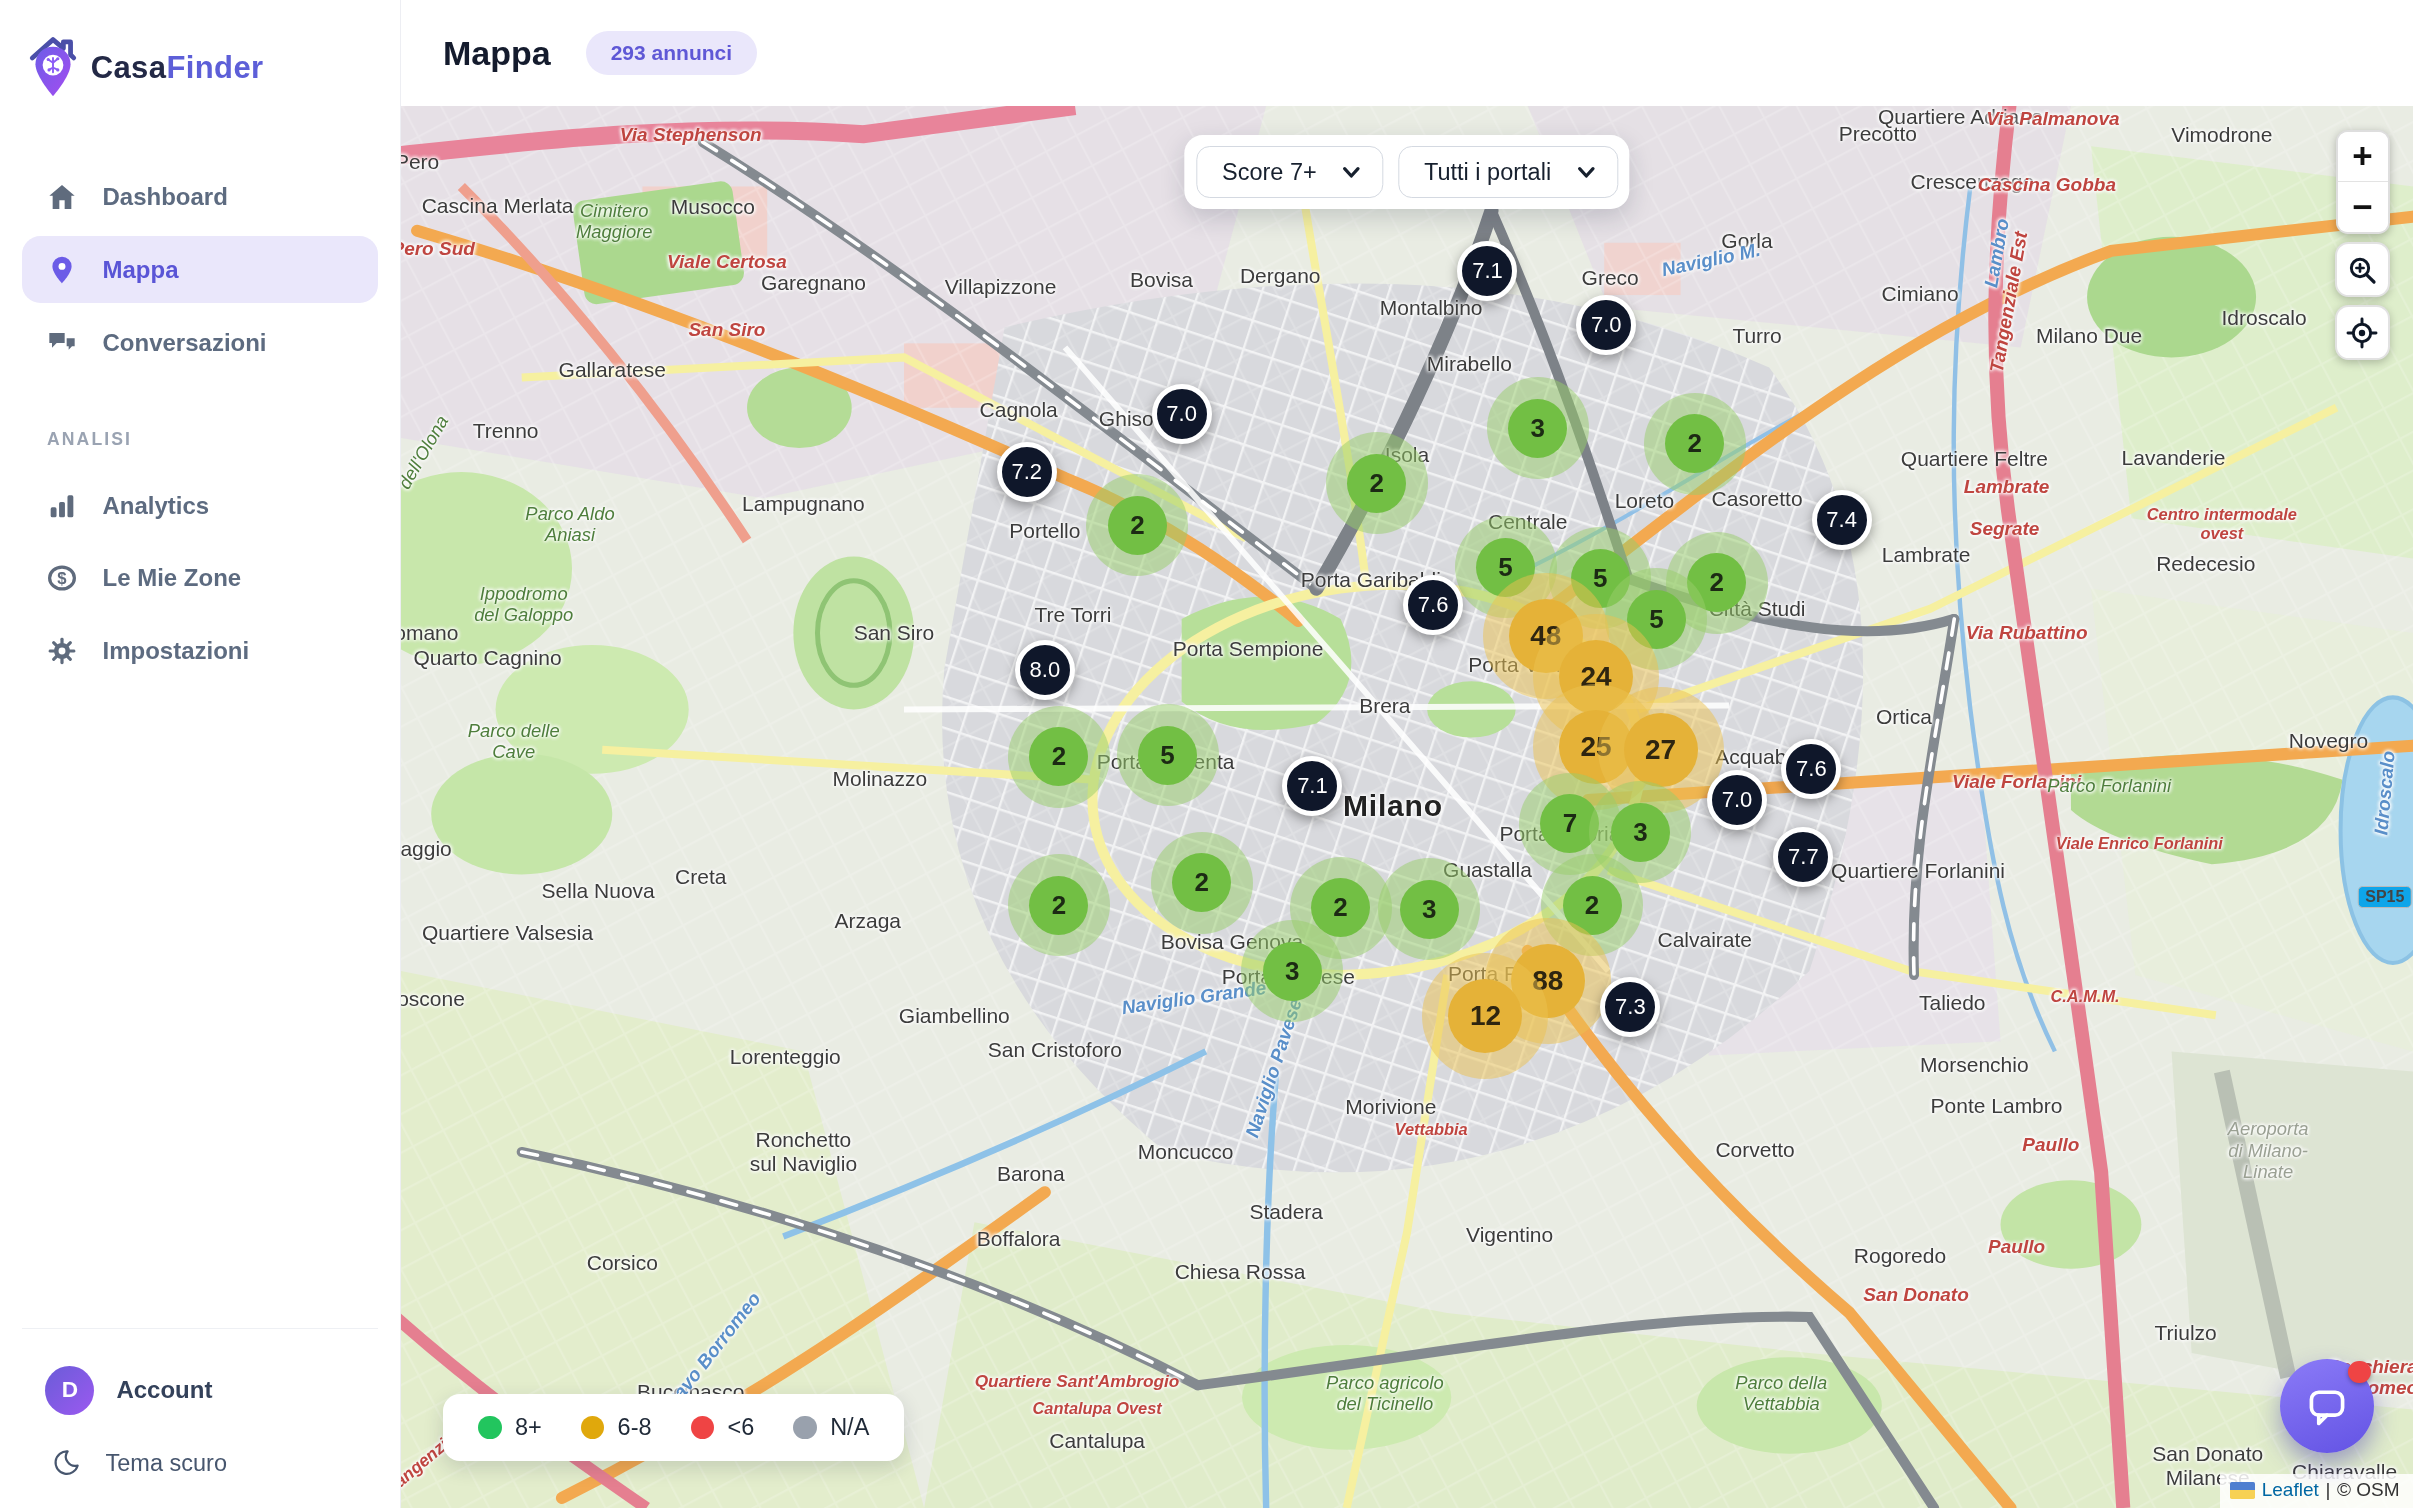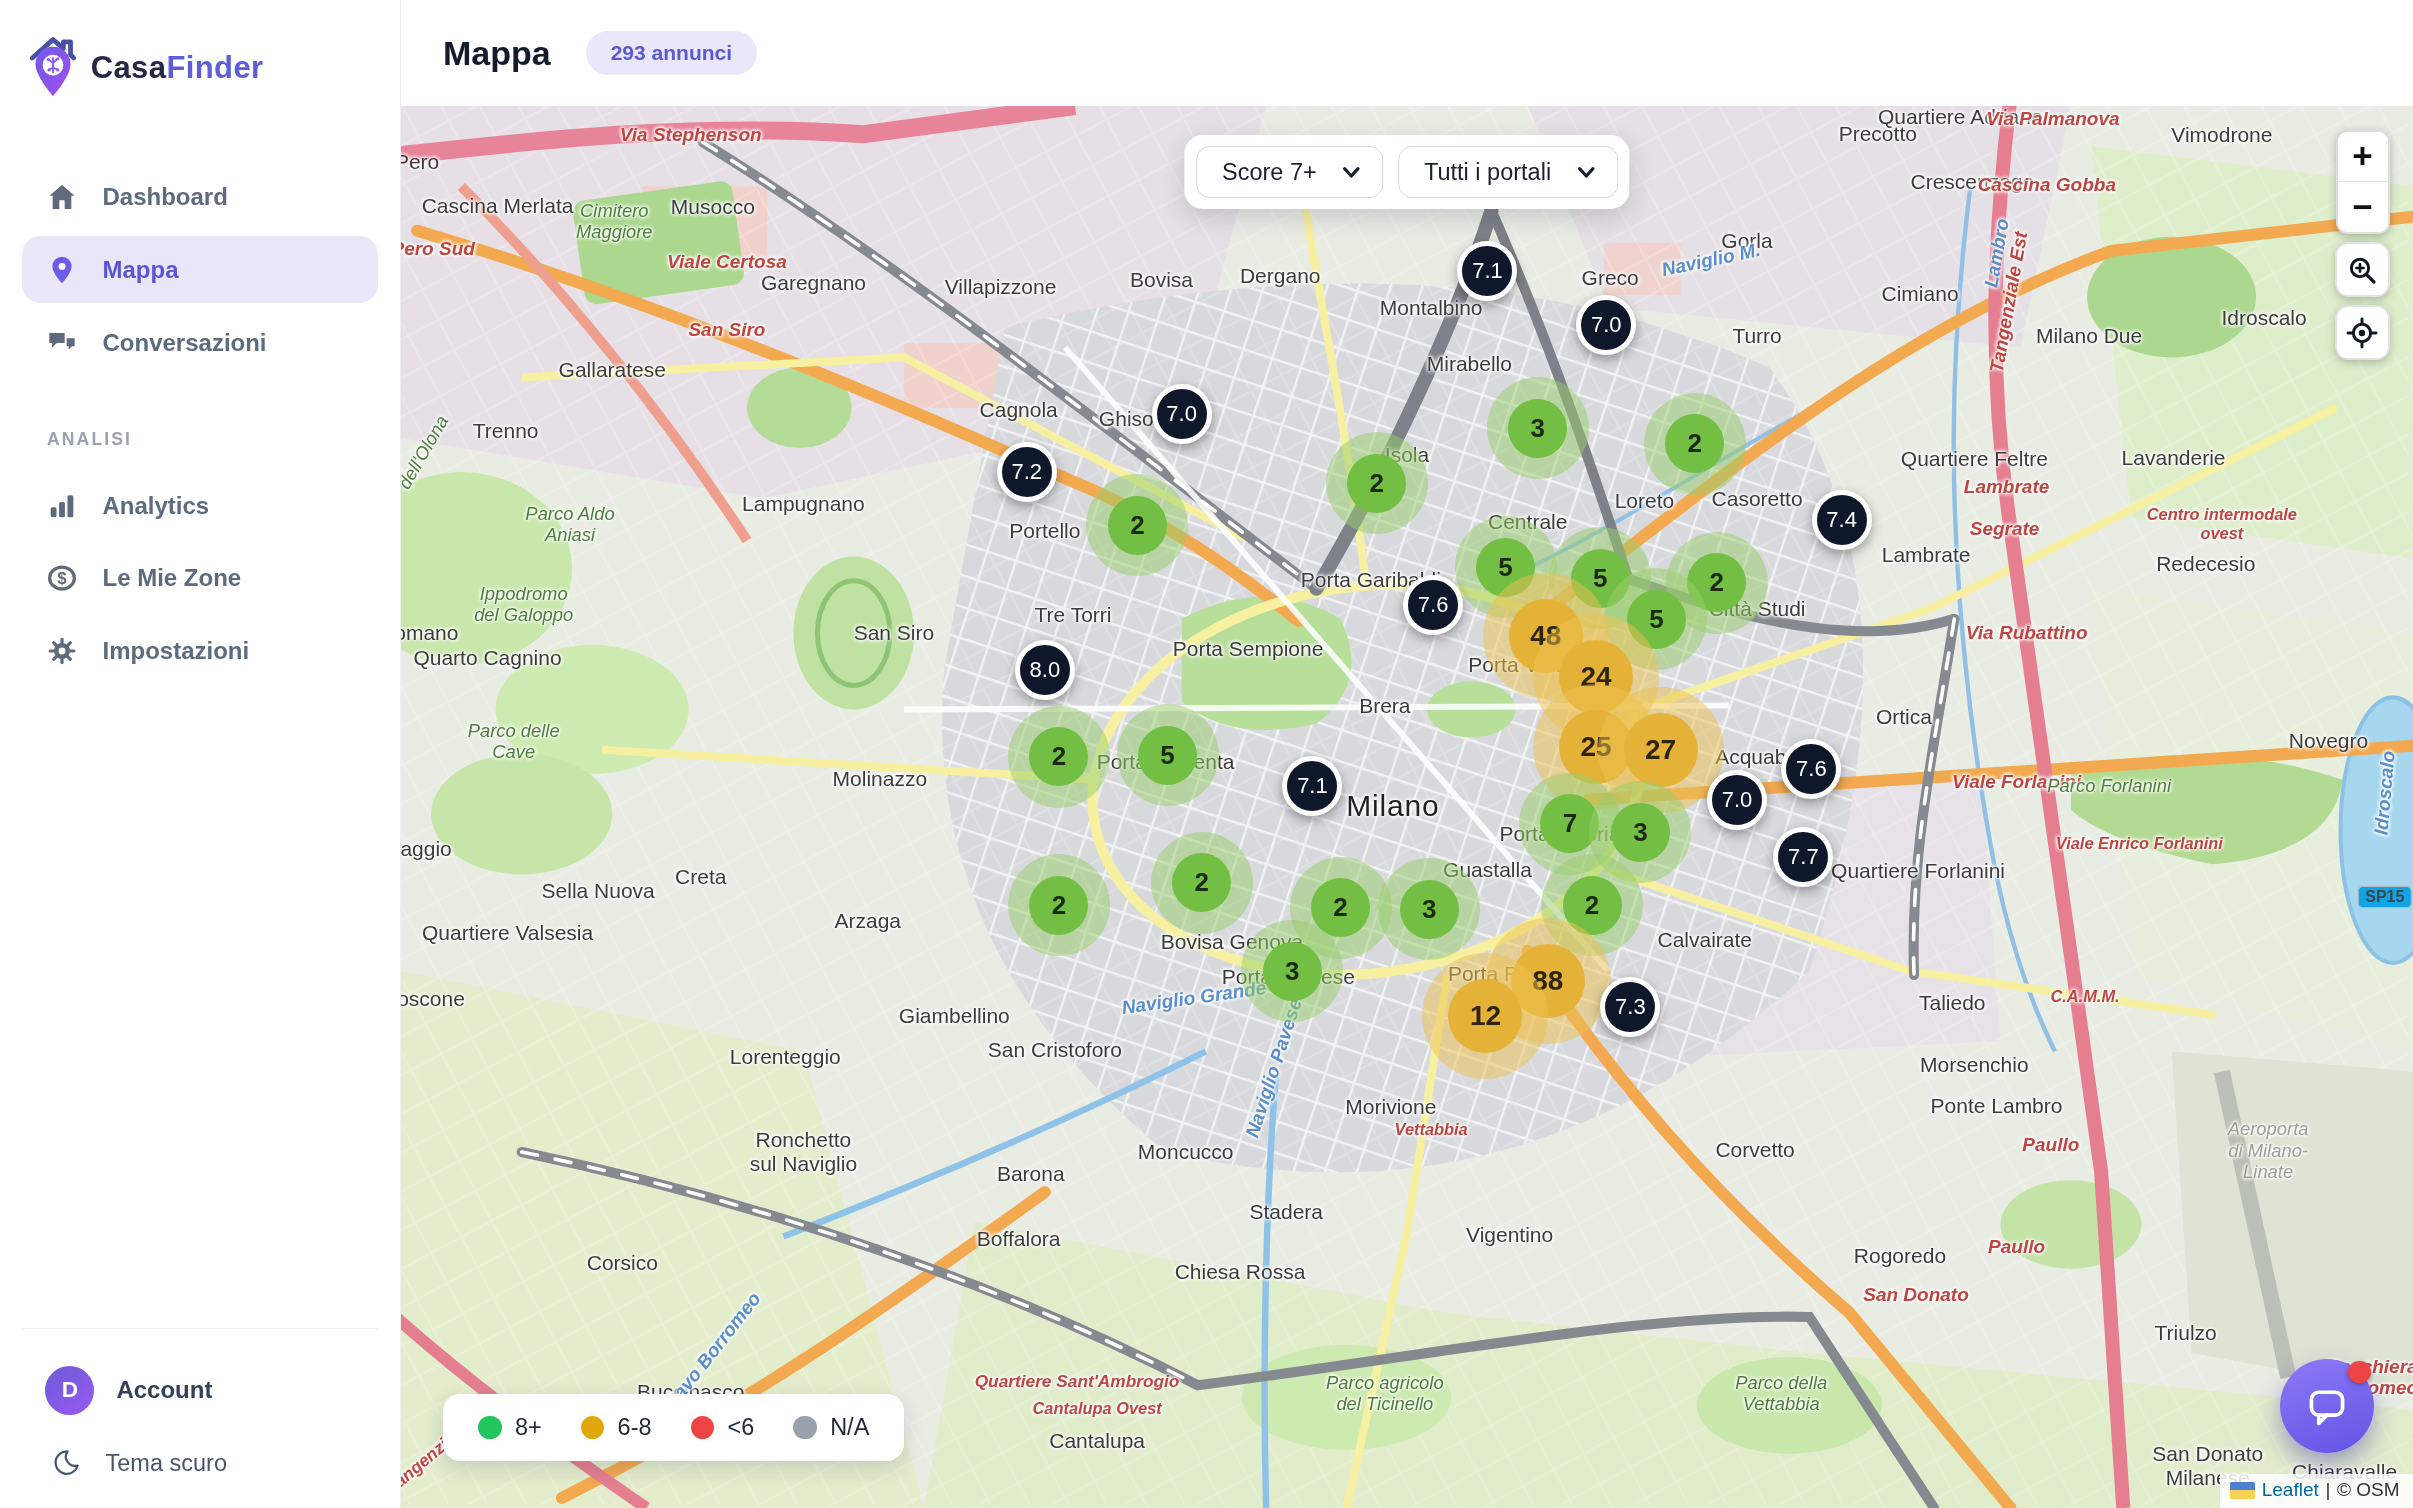--- a/index.html
+++ b/index.html
@@ -416,21 +416,21 @@
         <div class="map-label k-p" style="left: 24.5%; top: 37.6%; transform: translate(-50%, -50%);">San Siro</div>
         <div class="map-label k-p" style="left: 33.4%; top: 36.3%; transform: translate(-50%, -50%);">Tre Torri</div>
         <div class="map-label k-p" style="left: 32%; top: 30.3%; transform: translate(-50%, -50%);">Portello</div>
         <div class="map-label k-p" style="left: 42.1%; top: 38.7%; transform: translate(-50%, -50%);">Porta Sempione</div>
         <div class="map-label k-p" style="left: 48.2%; top: 33.8%; transform: translate(-50%, -50%);">Porta Garibaldi</div>
         <div class="map-label k-p" style="left: 75.8%; top: 32%; transform: translate(-50%, -50%);">Lambrate</div>
         <div class="map-label k-p" style="left: 89.7%; top: 32.7%; transform: translate(-50%, -50%);">Redecesio</div>
         <div class="map-label k-p" style="left: 67.4%; top: 35.9%; transform: translate(-50%, -50%);">Città Studi</div>
         <div class="map-label k-p" style="left: 56.3%; top: 39.9%; transform: translate(-50%, -50%);">Porta Venezia</div>
         <div class="map-label k-p" style="left: 48.9%; top: 42.8%; transform: translate(-50%, -50%);">Brera</div>
-        <div class="map-label k-c" style="left: 49.3%; top: 49.9%; transform: translate(-50%, -50%);">Milano</div>
+        <div class="map-label k-c" style="left: 49.3%; top: 49.9%; transform: translate(-50%, -50%); font-weight: bold;">Milano</div>
         <div class="map-label k-p" style="left: -0.8%; top: 37.6%; transform: translate(-50%, -50%);">Quinto Romano</div>
         <div class="map-label k-p" style="left: 4.3%; top: 39.4%; transform: translate(-50%, -50%);">Quarto Cagnino</div>
         <div class="map-label k-p" style="left: 5.3%; top: 59%; transform: translate(-50%, -50%);">Quartiere Valsesia</div>
         <div class="map-label k-p" style="left: 0.9%; top: 53%; transform: translate(-50%, -50%);">Baggio</div>
         <div class="map-label k-p" style="left: 9.8%; top: 56%; transform: translate(-50%, -50%);">Sella Nuova</div>
         <div class="map-label k-p" style="left: 14.9%; top: 55%; transform: translate(-50%, -50%);">Creta</div>
         <div class="map-label k-p" style="left: 23.2%; top: 58.1%; transform: translate(-50%, -50%);">Arzaga</div>
         <div class="map-label k-p" style="left: 23.8%; top: 48%; transform: translate(-50%, -50%);">Molinazzo</div>
         <div class="map-label k-p" style="left: 38%; top: 46.8%; transform: translate(-50%, -50%);">Porta Magenta</div>
         <div class="map-label k-p" style="left: 57.6%; top: 51.9%; transform: translate(-50%, -50%);">Porta Vittoria</div>

